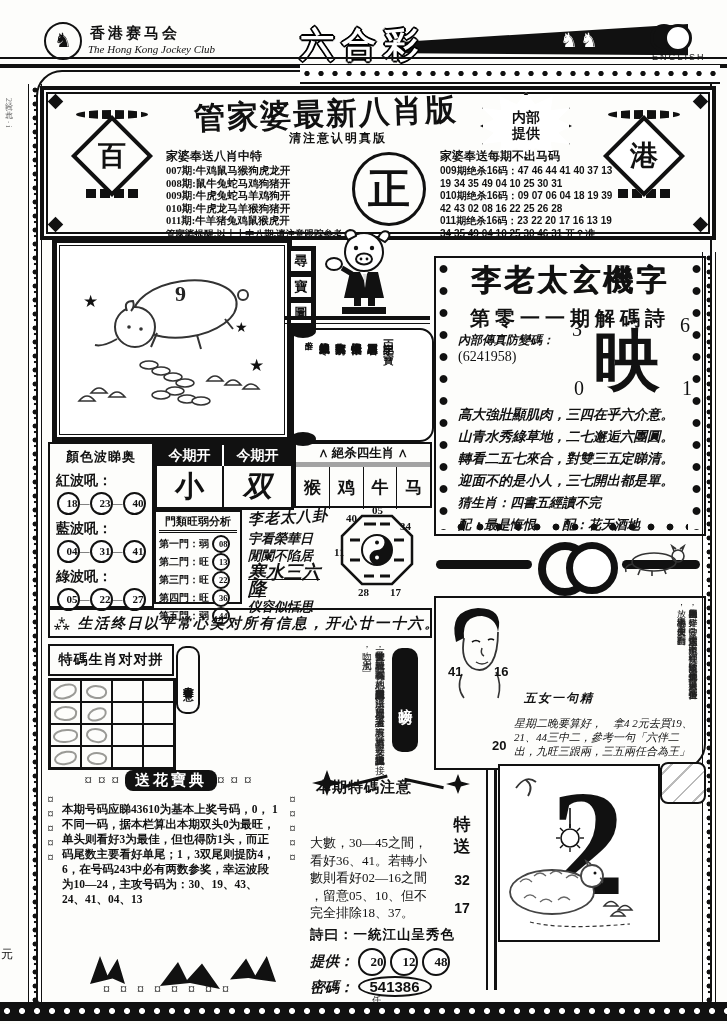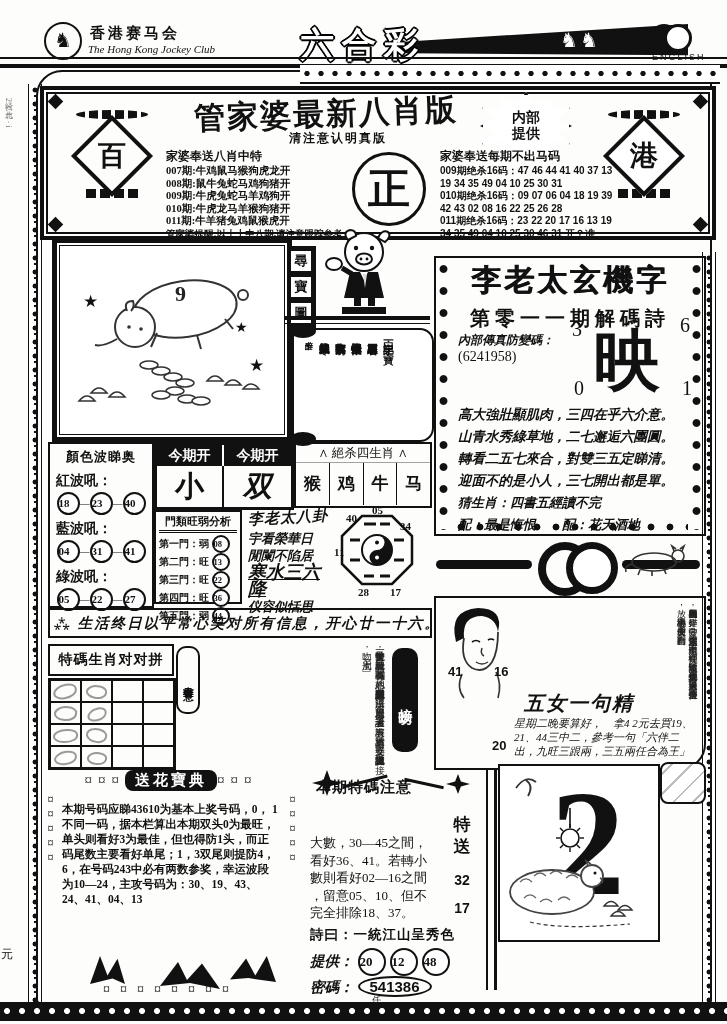--- a/index.html
+++ b/index.html
@@ -4,21 +4,21 @@
 <style>
   html,body{margin:0;padding:0;background:#e8e8e4;}
   .page{position:relative;width:727px;height:1024px;background:#fdfdfb;font-family:"Liberation Serif",serif;color:#111;overflow:hidden;}
   .a{position:absolute;}
   .b2{border:2px solid #111;}
   .b3{border:3px solid #111;}
   .sans{font-family:"Liberation Sans",sans-serif;}
   .bold{font-weight:bold;}
   .ctr{text-align:center;}
   .vrl{writing-mode:vertical-rl;}
-  .circ{display:inline-block;border:2px solid #111;border-radius:50%;width:19px;height:19px;line-height:19px;text-align:left;font-size:11px;font-weight:bold;background:#fff;}
+  .circ{display:inline-block;border:2px solid #111;border-radius:50%;width:19px;height:19px;line-height:19px;text-align:right;font-size:11px;font-weight:bold;background:#fff;}
   .chainV{background-color:#fff;background-image:radial-gradient(circle 2.4px at 50% 6px,#111 2.1px,transparent 2.8px),radial-gradient(circle 1.2px at 50% 12px,#111 1.1px,transparent 1.6px);background-size:12px 14px;border-left:1px solid #111;border-right:1px solid #111;}
   .chainH{background-color:#111;background-image:radial-gradient(circle 3px at 7px 50%,#fff 2.6px,transparent 3.4px);background-size:15px 18px;}
   .dotsH{background-color:#fff;background-image:radial-gradient(circle 2.6px at 7px 50%,#111 2.3px,transparent 3px);background-size:14px 100%;border-top:1px solid #111;border-bottom:2px solid #111;}
   .outline{color:#fff;text-shadow:-2px 0 #000,2px 0 #000,0 -2px #000,0 2px #000,-1px -1px #000,1px 1px #000,1px -1px #000,-1px 1px #000;}
   .star8{clip-path:polygon(50% 0%,60% 18%,79% 6%,77% 27%,98% 23%,85% 40%,100% 50%,85% 60%,98% 77%,77% 73%,79% 94%,60% 82%,50% 100%,40% 82%,21% 94%,23% 73%,2% 77%,15% 60%,0% 50%,15% 40%,2% 23%,23% 27%,21% 6%,40% 18%);background:#fff;border:0;}
   .star4{clip-path:polygon(50% 0,62% 38%,100% 50%,62% 62%,50% 100%,38% 62%,0 50%,38% 38%);background:#111;}
   .dia{width:11px;height:11px;background:#111;transform:rotate(45deg);}
   .cell{border:1px solid #111;}
   .sketch{border:2px solid #9a9a96;border-radius:60% 40% 55% 45%;}
 </style>
@@ -200,21 +200,21 @@
   </div>
 
   <div class="a b3" style="left:154px;top:442px;width:134px;height:62px;display:flex;flex-wrap:wrap;">
     <div class="ctr bold" style="width:50%;height:21px;background:#111;color:#fff;font-size:14px;line-height:21px;box-sizing:border-box;border-right:2px solid #fff;">今期开</div>
     <div class="ctr bold" style="width:50%;height:21px;background:#111;color:#fff;font-size:14px;line-height:21px;box-sizing:border-box;">今期开</div>
     <div class="ctr bold" style="width:50%;height:41px;font-size:29px;line-height:41px;box-sizing:border-box;border-right:2px solid #111;">小</div>
     <div class="ctr bold" style="width:50%;height:41px;font-size:29px;line-height:41px;font-style:italic;">双</div>
   </div>
 
   <div class="a b2" style="left:294px;top:442px;width:134px;height:62px;">
-    <div class="ctr" style="height:18px;border-bottom:1px solid #a3a3a3;font-size:12.5px;font-weight:normal;line-height:18px;">
+    <div class="ctr" style="height:18px;border-bottom:5px solid #a3a3a3;font-size:12.5px;font-weight:bold;line-height:18px;">
       <span>∧</span>
       <span>絕杀四生肖</span>
       <span>∧</span>
     </div>
     <div style="display:flex;height:42px;">
       <div class="ctr bold" style="flex:1;border-right:1px solid #111;font-size:17px;line-height:42px;">猴</div>
       <div class="ctr bold" style="flex:1;border-right:1px solid #111;font-size:17px;line-height:42px;">鸡</div>
       <div class="ctr bold" style="flex:1;border-right:1px solid #111;font-size:17px;line-height:42px;">牛</div>
       <div class="ctr bold" style="flex:1;font-size:17px;line-height:42px;">马</div>
     </div>
@@ -357,21 +357,21 @@
       <path d="M14 40 Q6 8 36 6 Q62 6 56 30 Q54 16 40 14 Q20 14 22 36 Z" fill="#111"></path>
       <path d="M22 36 q-4 22 8 30 q12 6 20 -6 q6 -10 6 -30" fill="none" stroke="#333" stroke-width="1.8"></path>
       <path d="M30 40 q4 -3 8 0 M46 38 q3 -2 6 0" stroke="#111" stroke-width="1.6" fill="none"></path>
       <path d="M40 46 q-2 6 2 8 M34 60 q6 4 12 0" stroke="#333" stroke-width="1.5" fill="none"></path>
       <path d="M20 72 q-6 14 2 24 M54 70 q6 12 2 26" stroke="#333" stroke-width="1.6" fill="none"></path>
     </svg>
     <span class="a bold sans" style="left:12px;top:66px;font-size:13px;">41</span>
     <span class="a bold sans" style="left:58px;top:66px;font-size:13px;">16</span>
     <span class="a bold sans" style="left:56px;top:140px;font-size:13px;">20</span>
     <div class="a vrl" style="left:86px;top:4px;width:176px;height:86px;font-size:9px;line-height:11.5px;color:#222;">屬鼠的生肖為人機智，好作樂，安分守己。這類人趨于保守，不願逆流而上，嚮往安穩，寧願隨波逐流。這正是他們善于計算、機警過人之處。但若運勢按住不放，過于機警小心，便會失去朋友，對自己不利。</div>
-    <div class="a bold" style="left:88px;top:92px;font-size:20px;font-style:italic;letter-spacing:2px;">五女一句精</div>
+    <div class="a bold" style="left:88px;top:92px;font-size:12px;font-style:italic;letter-spacing:2px;">五女一句精</div>
     <div class="a" style="left:78px;top:118px;width:184px;font-size:11px;line-height:14px;font-style:italic;">星期二晚要算好，　拿4 2元去買19、21、44三中二，參考一句「六伴二出，九旺三跟兩，三五兩任合為王」</div>
   </div>
 
   <div class="a" style="left:40px;top:770px;width:262px;height:228px;">
     <div class="a" style="left:0;top:0;width:262px;font-size:15px;letter-spacing:6px;color:#111;text-align:center;">¤¤¤<span style="display:inline-block;background:#111;color:#fff;border-radius:8px;padding:1px 10px;letter-spacing:3px;font-weight:bold;font-size:15px;"><span>送花寶典</span></span>¤¤¤</div>
     <div class="a vrl" style="left:2px;top:26px;height:170px;font-size:13px;letter-spacing:8px;color:#111;">¤¤¤¤¤</div>
     <div class="a vrl" style="right:2px;top:26px;height:170px;font-size:13px;letter-spacing:8px;color:#111;">¤¤¤¤¤</div>
     <div class="a" style="left:22px;top:32px;width:218px;font-size:11.5px;line-height:15px;font-weight:bold;">本期号码应睇43610为基本上奖号码，0， 1不同一码，据本栏算出本期双头0为最旺，单头则看好3为最佳，但也得防1头，而正码尾数主要看好单尾；1，3双尾则提防4，6，在号码243中必有两数参奖，幸运波段为10—24，主攻号码为：30、19、43、24、41、04、13</div>
     <div class="a" style="left:50px;top:186px;width:50px;height:28px;background:#111;clip-path:polygon(0 100%,20% 0,35% 70%,55% 10%,70% 100%,45% 80%);"></div>
     <div class="a" style="left:120px;top:192px;width:60px;height:30px;background:#111;clip-path:polygon(0 80%,30% 0,45% 60%,70% 5%,100% 90%,50% 70%);"></div>

